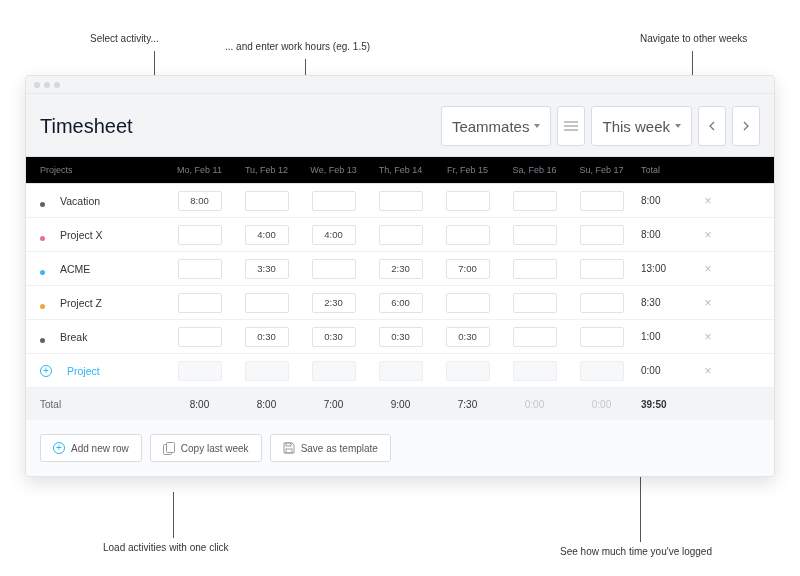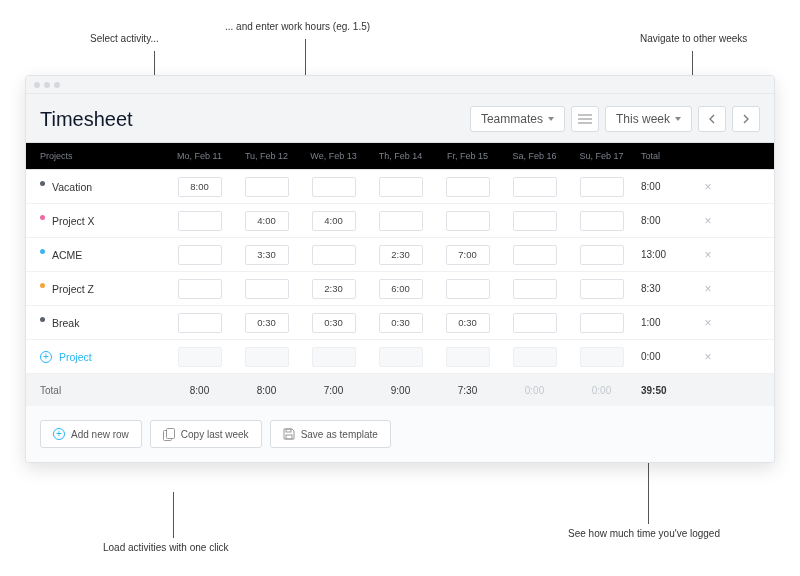--- a/index.html
+++ b/index.html
@@ -4,31 +4,31 @@
 <style>
   * { box-sizing: border-box; margin: 0; padding: 0; }
   body { font-family: -apple-system, BlinkMacSystemFont, "Segoe UI", Arial, sans-serif; background: #fff; width: 800px; height: 576px; position: relative; font-size: 11px; color: #333; }
   .annot { position: absolute; font-size: 10px; color: #333; }
   .annot .line { position: absolute; background: #555; }
   .window { position: absolute; left: 25px; top: 75px; width: 750px; background: #fff; border: 1px solid #e0e3e8; border-radius: 4px; box-shadow: 0 6px 18px rgba(0,0,0,0.12); }
   .chrome-bar { height: 18px; background: #f2f4f6; border-bottom: 1px solid #e6e8eb; border-radius: 4px 4px 0 0; padding-left: 8px; display:flex; align-items:center; gap:4px;}
   .dot { width:6px; height:6px; border-radius:50%; background:#d6d8db; }
   .header { display: flex; align-items: center; padding: 12px 14px 10px 14px; background: #f2f4f6; }
   .title { font-size: 20px; font-weight: 400; color: #0f172a; flex:1;}
-  .btn { background:#fff; border:1px solid #d8dde3; border-radius:3px; height:26px; display:flex; align-items:center; justify-content:center; padding:0 10px; font-size:12px; color:#555; cursor:pointer; gap:5px;}
+  .btn { background:#fff; border:1px solid #d8dde3; border-radius:3px; height:40px; display:flex; align-items:center; justify-content:center; padding:0 10px; font-size:15px; color:#555; cursor:pointer; gap:5px;}
   .btn-icon { width:28px; padding:0;}
   .caret { width:0;height:0;border-left:3px solid transparent;border-right:3px solid transparent;border-top:4px solid #888; }
   .table { width:100%; }
   .thead { display:flex; background:#000000; border-top:1px solid #e0e3e8; border-bottom:1px solid #e0e3e8; padding:8px 0; }
   .col-proj { width: 140px; padding-left:14px; font-size:9px; color:#7a808a; }
   .col-day { width: 67px; text-align:center; font-size:9px; color:#7a808a;}
   .col-total { width: 58px; text-align:left; font-size:9px; color:#7a808a; padding-left:6px;}
   .col-x { width: 30px; }
   .row { display:flex; align-items:center; height:34px; border-bottom:1px solid #eef0f2; background:#fff;}
-  .row .col-proj { display:flex; align-items:flex-start; gap:7px; font-size:10.5px; color:#333;}
+  .row .col-proj { display:flex; align-items:flex-end; gap:15px; font-size:10.5px; color:#333;}
   .pdot { width:5px; height:5px; border-radius:50%; }
   .cell { width:67px; display:flex; justify-content:center;}
   .inp { width:44px; height:20px; border:1px solid #dfe3e8; border-radius:2px; text-align:center; font-size:9.5px; color:#444; background:#fff;}
   .inp.empty { color:transparent; }
   .inp.dis { background:#f7f8f9; border-color:#eceef1;}
   .row .col-total { font-size:10px; color:#333; }
   .row .col-x { color:#b8bec6; display:flex; justify-content:center; font-size:12px; cursor:pointer;}
   .addrow .col-proj { color:#29b6f6; }
   .plus-circ { width:12px; height:12px; border:1px solid #29b6f6; border-radius:50%; display:flex; align-items:center; justify-content:center; color:#29b6f6; font-size:10px; line-height:1;}
   .trow { display:flex; align-items:center; height:32px; background:#f3f4f6; }
@@ -40,30 +40,30 @@
   .fbtn { background:#fff; border:1px solid #d8dde3; border-radius:3px; height:28px; display:flex; align-items:center; padding:0 12px; font-size:10px; color:#555; gap:6px; cursor:pointer;}
   .plus-circ-g { width:12px; height:12px; border:1px solid #29b6f6; border-radius:50%; display:flex; align-items:center; justify-content:center; color:#29b6f6; font-size:10px; line-height:1;}
   svg { display:block; }
 </style>
 </head>
 <body>
 
 <div class="annot" style="left:90px; top:33px;"><span>Select activity...</span>
   <div class="line" style="width:1px; height:140px; left:64px; top:18px;"></div>
 </div>
-<div class="annot" style="left:225px; top:21px;"><span>... and enter work hours (eg. 1.5)</span>
+<div class="annot" style="left:225px; top:41px;"><span>... and enter work hours (eg. 1.5)</span>
   <div class="line" style="width:1px; height:140px; left:80px; top:18px;"></div>
 </div>
 <div class="annot" style="left:640px; top:33px;"><span>Navigate to other weeks</span>
   <div class="line" style="width:1px; height:50px; left:52px; top:18px;"></div>
 </div>
 <div class="annot" style="left:103px; top:542px;"><span>Load activities with one click</span>
   <div class="line" style="width:1px; height:46px; left:70px; top:-50px;"></div>
 </div>
-<div class="annot" style="left:560px; top:528px;margin-left:8px;"><span>See how much time you've logged</span>
+<div class="annot" style="left:560px; top:546px;"><span>See how much time you've logged</span>
   <div class="line" style="width:1px; height:90px; left:80px; top:-94px;"></div>
 </div>
 
 <div class="window">
   <div class="chrome-bar">
     <div class="dot"></div>
       <div class="dot"></div>
       <div class="dot"></div>
   </div>
   <div class="header">

